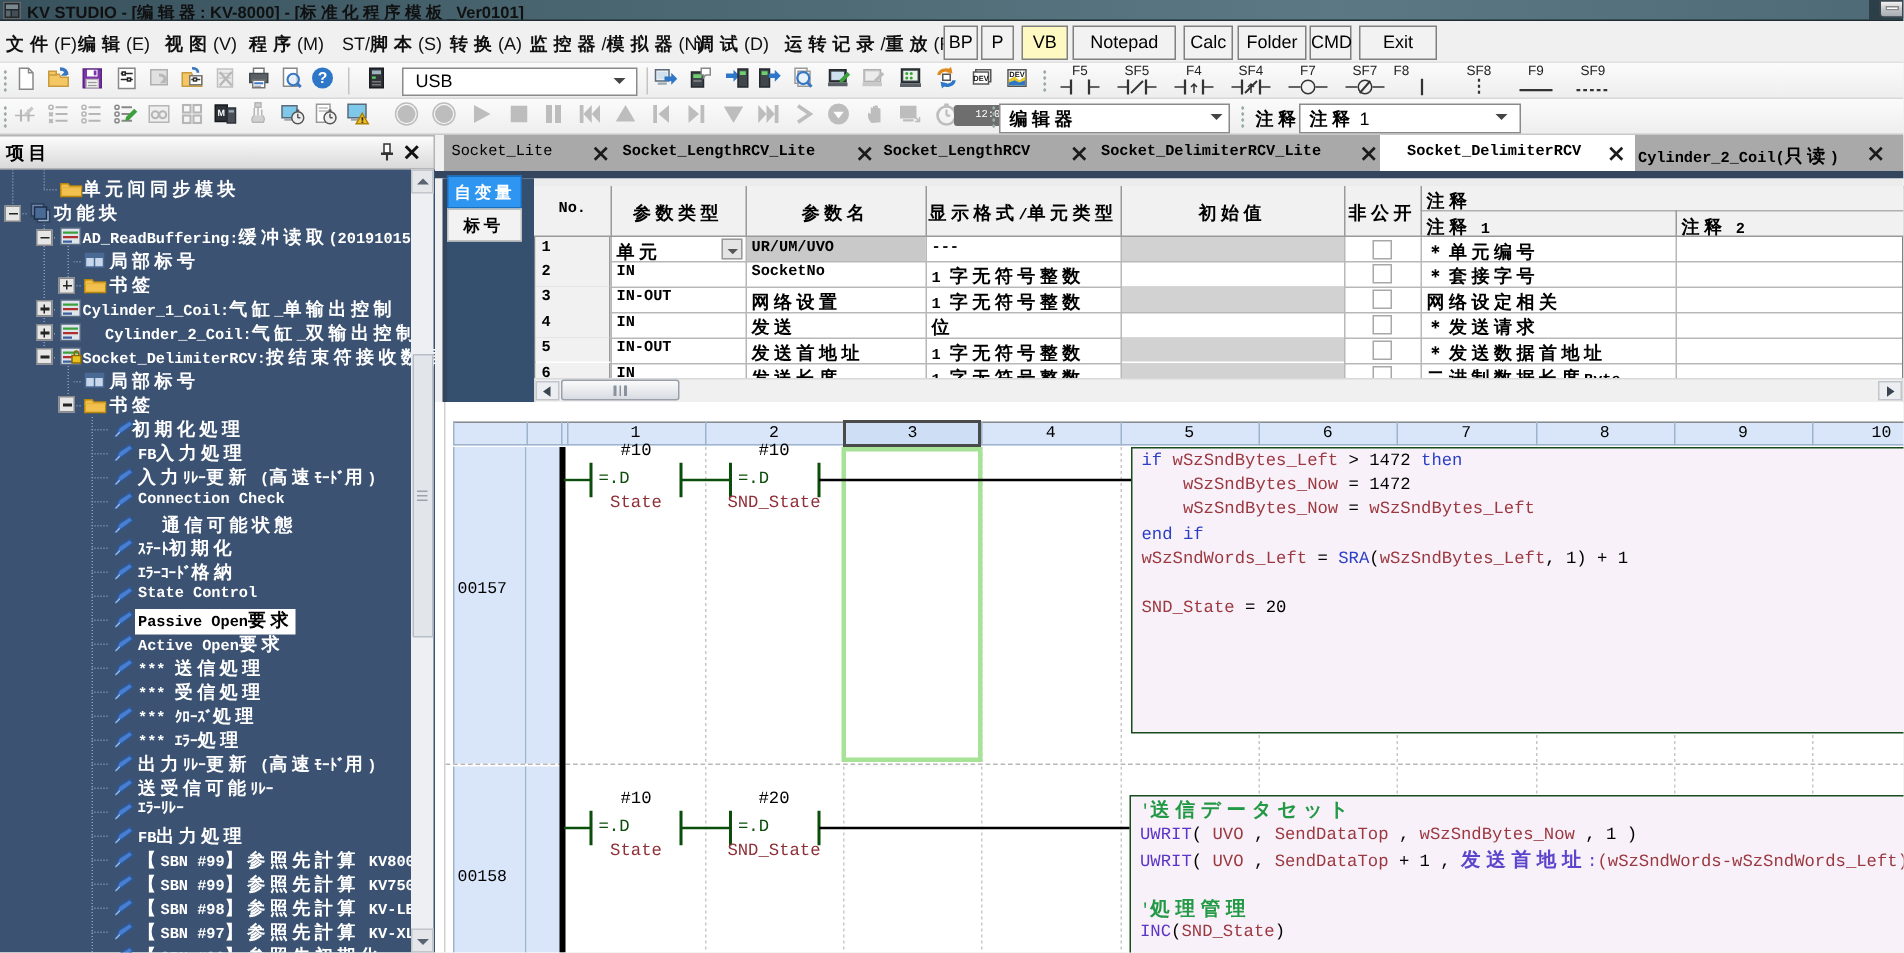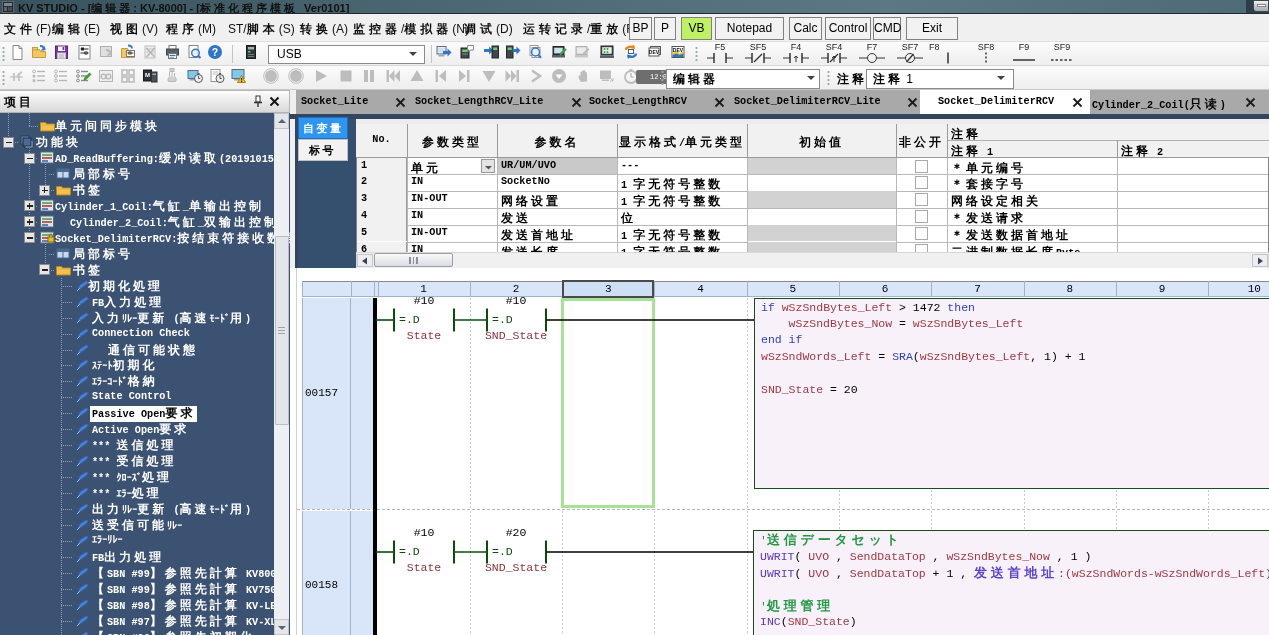--- a/index.html
+++ b/index.html
@@ -28,24 +28,24 @@
 <div class="a" style="left:52px;top:21px;font-size:12px;color:#101010;white-space:nowrap"><span class="cja">编</span><span class="cja">辑</span>(E)</div>
 <div class="a" style="left:110px;top:21px;font-size:12px;color:#101010;white-space:nowrap"><span class="cja">视</span><span class="cja">图</span>(V)</div>
 <div class="a" style="left:166px;top:21px;font-size:12px;color:#101010;white-space:nowrap"><span class="cja">程</span><span class="cja">序</span>(M)</div>
 <div class="a" style="left:228px;top:21px;font-size:12px;color:#101010;white-space:nowrap">ST/<span class="cja">脚</span><span class="cja">本</span>(S)</div>
 <div class="a" style="left:300px;top:21px;font-size:12px;color:#101010;white-space:nowrap"><span class="cja">转</span><span class="cja">换</span>(A)</div>
 <div class="a" style="left:353px;top:21px;font-size:12px;color:#101010;white-space:nowrap"><span class="cja">监</span><span class="cja">控</span><span class="cja">器</span>/<span class="cja">模</span><span class="cja">拟</span><span class="cja">器</span>(N)</div>
 <div class="a" style="left:464px;top:21px;font-size:12px;color:#101010;white-space:nowrap"><span class="cja">调</span><span class="cja">试</span>(D)</div>
 <div class="a" style="left:523px;top:21px;font-size:12px;color:#101010;white-space:nowrap"><span class="cja">运</span><span class="cja">转</span><span class="cja">记</span><span class="cja">录</span>/<span class="cja">重</span><span class="cja">放</span>(R)</div>
 <div class="a" style="left:629px;top:17px;width:23px;height:23px;background:#f2f2f2;border:1px solid #808080;font-size:12px;color:#000;text-align:center;line-height:21px">BP</div>
 <div class="a" style="left:654px;top:17px;width:22px;height:23px;background:#f2f2f2;border:1px solid #808080;font-size:12px;color:#000;text-align:center;line-height:21px">P</div>
-<div class="a" style="left:681px;top:17px;width:31px;height:23px;background:#bef264;border:1px solid #808080;font-size:12px;color:#000;text-align:center;line-height:21px">VB</div>
+<div class="a" style="left:681px;top:17px;width:31px;height:23px;background:#fef9c3;border:1px solid #808080;font-size:12px;color:#000;text-align:center;line-height:21px">VB</div>
 <div class="a" style="left:715px;top:17px;width:69px;height:23px;background:#f2f2f2;border:1px solid #808080;font-size:12px;color:#000;text-align:center;line-height:21px">Notepad</div>
 <div class="a" style="left:789px;top:17px;width:33px;height:23px;background:#f2f2f2;border:1px solid #808080;font-size:12px;color:#000;text-align:center;line-height:21px">Calc</div>
-<div class="a" style="left:825px;top:17px;width:46px;height:23px;background:#f2f2f2;border:1px solid #808080;font-size:12px;color:#000;text-align:center;line-height:21px">Control</div>
+<div class="a" style="left:825px;top:17px;width:46px;height:23px;background:#f2f2f2;border:1px solid #808080;font-size:12px;color:#000;text-align:center;line-height:21px">Folder</div>
 <div class="a" style="left:873px;top:17px;width:28px;height:23px;background:#f2f2f2;border:1px solid #808080;font-size:12px;color:#000;text-align:center;line-height:21px">CMD</div>
 <div class="a" style="left:906px;top:17px;width:52px;height:23px;background:#f2f2f2;border:1px solid #808080;font-size:12px;color:#000;text-align:center;line-height:21px">Exit</div>
 <div class="a" style="left:0;top:42px;width:1269px;height:24px;background:linear-gradient(#fbfbfb,#eeeeee);border-bottom:1px solid #d8d8d8"></div>
 <div class="a" style="left:0;top:66px;width:1269px;height:24px;background:linear-gradient(#fbfbfb,#eeeeee);border-bottom:1px solid #c8c8c8"></div>
 <div class="a" style="left:2px;top:46px;width:3px;height:16px;background-image:radial-gradient(circle,#9aa 1px,transparent 1.2px);background-size:3px 4px"></div>
 <div class="a" style="left:2px;top:70px;width:3px;height:16px;background-image:radial-gradient(circle,#9aa 1px,transparent 1.2px);background-size:3px 4px"></div>
 <svg class="a" style="left:9px;top:44px" width="17" height="17" viewBox="0 0 17 17">
     <path d="M4 1.5h6l3 3v11H4z" fill="#fff" stroke="#888"></path>
     <path d="M10 1.5v3h3" fill="none" stroke="#888"></path>
   </svg>
@@ -659,21 +659,21 @@
 <div class="a" style="left:274px;top:619px;width:15px;height:16px;background:#e4e6ea;border:1px solid #c2c6cc"></div>
 <svg class="a" style="left:275.5px;top:622.5px" width="12" height="9" viewBox="0 0 12 9">
     <path d="M2 3l4 4 4-4z" fill="#5a6470"></path>
   </svg>
 <div class="a" style="left:274.5px;top:236px;width:14px;height:189px;background:#e2e5ea;border:1px solid #b8bec8;border-radius:1px"></div>
 <div class="a" style="left:278px;top:327px;width:7px;height:1px;background:#9aa2ae"></div>
 <div class="a" style="left:278px;top:330px;width:7px;height:1px;background:#9aa2ae"></div>
 <div class="a" style="left:278px;top:333px;width:7px;height:1px;background:#9aa2ae"></div>
 <div class="a" style="left:296px;top:90px;width:973px;height:24px;background:#a9a9a9"></div>
 <div class="a" style="left:920px;top:90px;width:170px;height:24px;background:#fff"></div>
-<div class="a" style="left:301px;top:96px;font-family:Liberation Mono,monospace;font-weight:bold;font-size:10.2px;color:#000;white-space:nowrap">Socket_Lite</div>
+<div class="a" style="left:301px;top:96px;font-family:Liberation Mono,monospace;font-weight:normal;font-size:10.2px;color:#000;white-space:nowrap">Socket_Lite</div>
 <svg class="a" style="left:395px;top:97px" width="11" height="11" viewBox="0 0 11 11">
     <line x1="1.5" y1="1.5" x2="9.5" y2="9.5" stroke="#1a1a1a" stroke-width="1.8"></line>
     <line x1="9.5" y1="1.5" x2="1.5" y2="9.5" stroke="#1a1a1a" stroke-width="1.8"></line>
   </svg>
 <div class="a" style="left:415px;top:96px;font-family:Liberation Mono,monospace;font-weight:bold;font-size:10.2px;color:#000;white-space:nowrap">Socket_LengthRCV_Lite</div>
 <svg class="a" style="left:571px;top:97px" width="11" height="11" viewBox="0 0 11 11">
     <line x1="1.5" y1="1.5" x2="9.5" y2="9.5" stroke="#1a1a1a" stroke-width="1.8"></line>
     <line x1="9.5" y1="1.5" x2="1.5" y2="9.5" stroke="#1a1a1a" stroke-width="1.8"></line>
   </svg>
 <div class="a" style="left:589px;top:96px;font-family:Liberation Mono,monospace;font-weight:bold;font-size:10.2px;color:#000;white-space:nowrap">Socket_LengthRCV</div>
@@ -884,20 +884,21 @@
 <div class="a" style="left:404.5px;top:329px;width:39px;text-align:center;font-family:Liberation Mono,monospace;font-size:11.5px;color:#8f3038;white-space:nowrap">State</div>
 <div class="a" style="left:482.5px;top:329px;width:67px;text-align:center;font-family:Liberation Mono,monospace;font-size:11.5px;color:#8f3038;white-space:nowrap">SND_State</div>
 <div class="a" style="left:411.5px;top:526px;width:25px;text-align:center;font-family:Liberation Mono,monospace;font-size:11.5px;color:#000;white-space:nowrap">#10</div>
 <div class="a" style="left:503.5px;top:526px;width:25px;text-align:center;font-family:Liberation Mono,monospace;font-size:11.5px;color:#000;white-space:nowrap">#20</div>
 <div class="a" style="left:399px;top:545px;font-family:Liberation Mono,monospace;font-size:11.5px;color:#0b4d0b;white-space:nowrap">=.D</div>
 <div class="a" style="left:492px;top:545px;font-family:Liberation Mono,monospace;font-size:11.5px;color:#0b4d0b;white-space:nowrap">=.D</div>
 <div class="a" style="left:404.5px;top:561px;width:39px;text-align:center;font-family:Liberation Mono,monospace;font-size:11.5px;color:#8f3038;white-space:nowrap">State</div>
 <div class="a" style="left:482.5px;top:561px;width:67px;text-align:center;font-family:Liberation Mono,monospace;font-size:11.5px;color:#8f3038;white-space:nowrap">SND_State</div>
 <div class="a" style="left:761px;top:299.5px;font-family:Liberation Mono,monospace;font-size:11.5px;color:#000">
     <div style="height:16.45px;line-height:16.45px;white-space:pre"><span style="color:#2b3fc4">if</span> <span style="color:#9c3840">wSzSndBytes_Left</span> &gt; 1472 <span style="color:#2b3fc4">then</span></div>
+    <div style="height:16.45px;line-height:16.45px;white-space:pre">    <span style="color:#9c3840">wSzSndBytes_Now</span> = 1472</div>
     <div style="height:16.45px;line-height:16.45px;white-space:pre">    <span style="color:#9c3840">wSzSndBytes_Now</span> = <span style="color:#9c3840">wSzSndBytes_Left</span></div>
     <div style="height:16.45px;line-height:16.45px;white-space:pre"><span style="color:#2b3fc4">end if</span></div>
     <div style="height:16.45px;line-height:16.45px;white-space:pre"><span style="color:#9c3840">wSzSndWords_Left</span> = <span style="color:#2b3fc4">SRA</span>(<span style="color:#9c3840">wSzSndBytes_Left</span>, 1) + 1</div>
     <div style="height:16.45px;line-height:16.45px;white-space:pre"></div>
     <div style="height:16.45px;line-height:16.45px;white-space:pre"><span style="color:#9c3840">SND_State</span> = 20</div>
   </div>
 <div class="a" style="left:760px;top:532.4px;font-family:Liberation Mono,monospace;font-size:11.5px;color:#000">
     <div style="height:16.3px;line-height:16.3px;white-space:pre"><span style="color:#229944">'<span class="cjm">送</span><span class="cjm">信</span><span class="cjm">デ</span><span class="cjm">ー</span><span class="cjm">タ</span><span class="cjm">セ</span><span class="cjm">ッ</span><span class="cjm">ト</span></span></div>
     <div style="height:16.3px;line-height:16.3px;white-space:pre"><span style="color:#5a35c8">UWRIT</span>( <span style="color:#9c3840">UVO</span> , <span style="color:#9c3840">SendDataTop</span> , <span style="color:#9c3840">wSzSndBytes_Now</span> , 1 )</div>
     <div style="height:16.3px;line-height:16.3px;white-space:pre"><span style="color:#5a35c8">UWRIT</span>( <span style="color:#9c3840">UVO</span> , <span style="color:#9c3840">SendDataTop</span> + 1 , <span style="color:#5b45cc"><span class="cjm">发</span><span class="cjm">送</span><span class="cjm">首</span><span class="cjm">地</span><span class="cjm">址</span>:</span><span style="color:#9c3840">(wSzSndWords-wSzSndWords_Left),</span></div>

